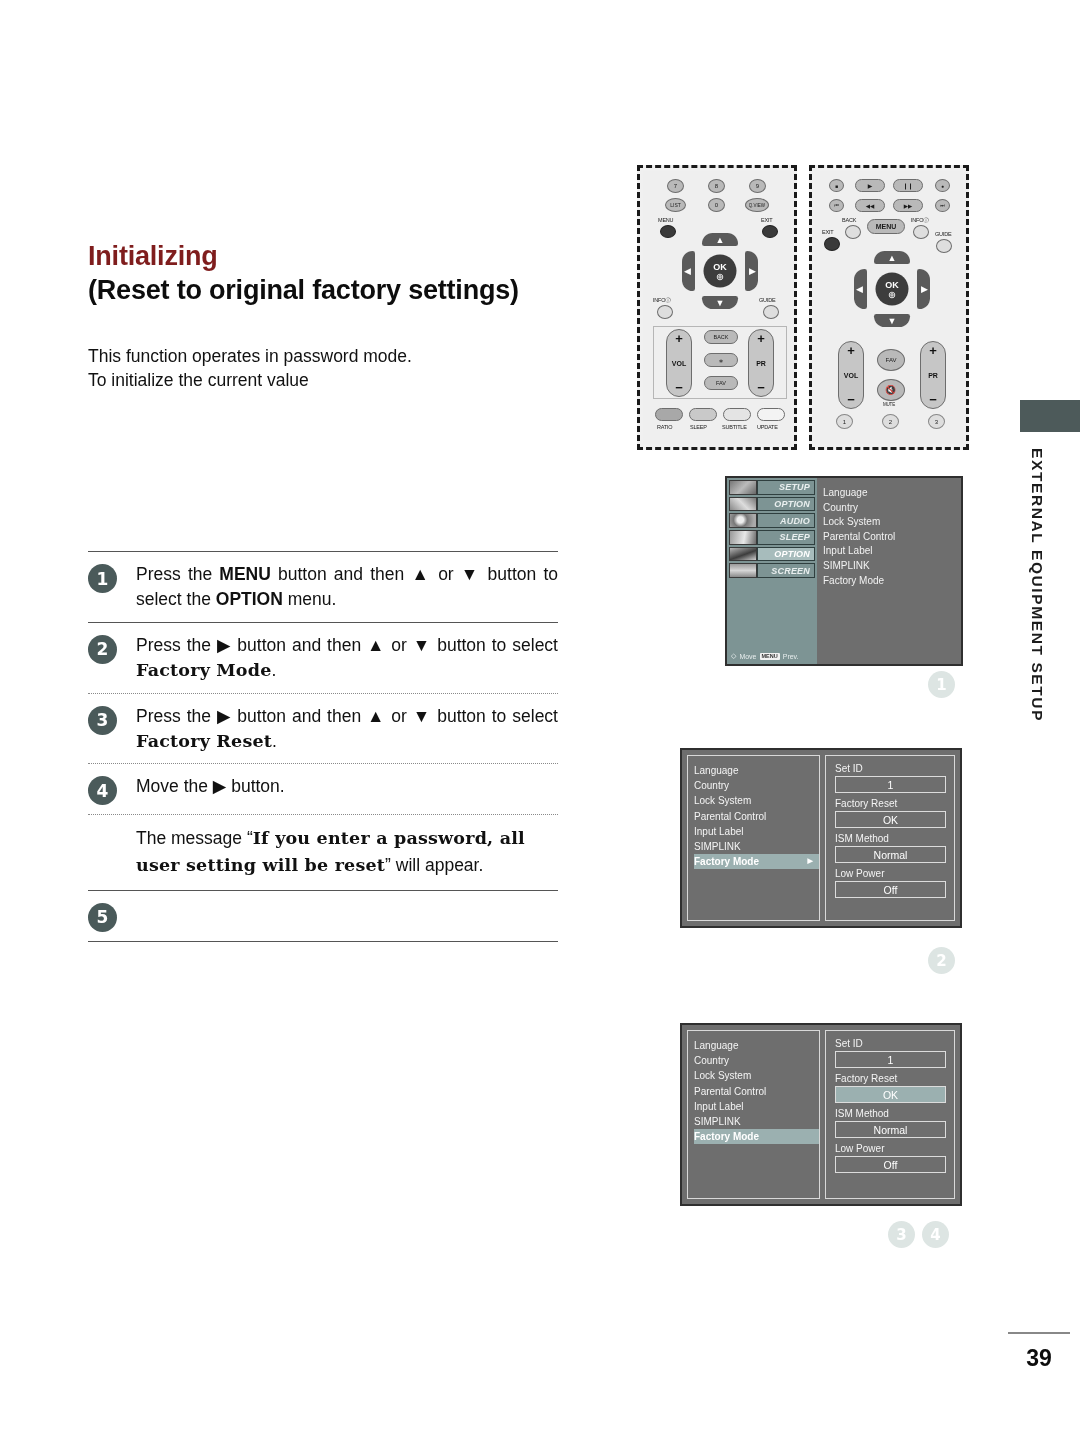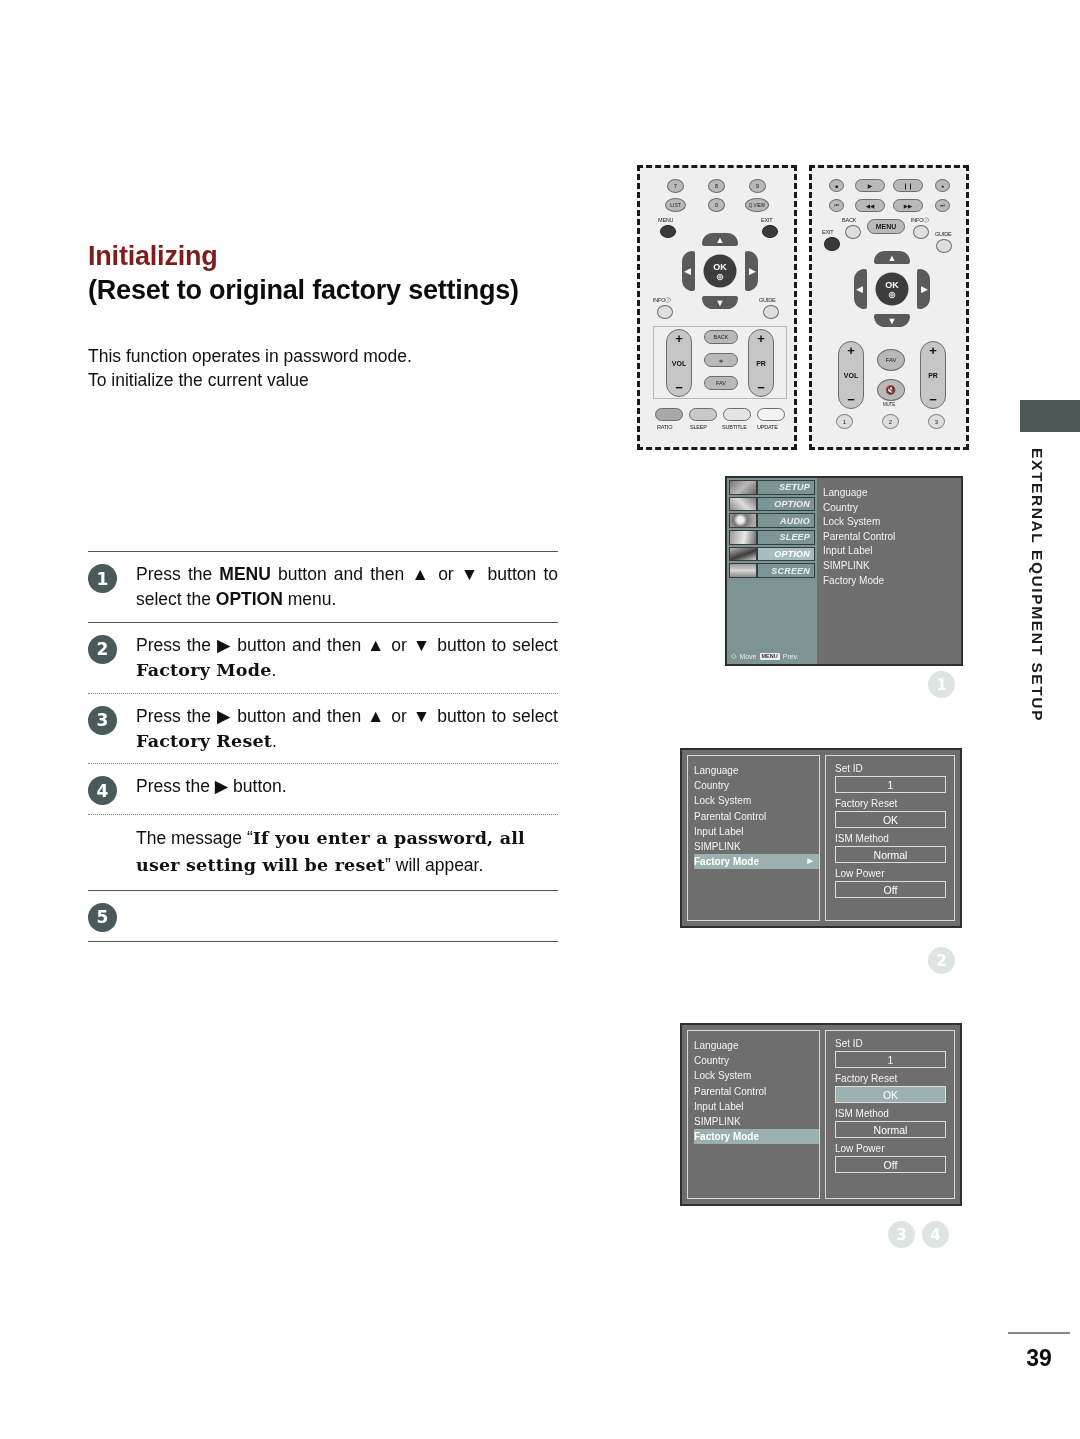--- a/index.html
+++ b/index.html
@@ -164,21 +164,21 @@
     <div class="badge">3</div>
     <div class="step-text">
       <span>Press the ▶ button and then ▲ or ▼ button to select </span><span class="b">Factory Reset</span><span>.</span>
     </div>
   </div>
 
   <div class="rule-dotted"></div>
 
   <div class="step">
     <div class="badge">4</div>
-    <div class="step-text nojust">Press the ▶ button.</div>
+    <div class="step-text nojust">Move the ▶ button.</div>
   </div>
 
   <div class="rule-dotted"></div>
 
   <div class="msg-block">
     <span>The message “</span><span class="b">If you enter a password, all user setting will be reset</span><span>” will appear.</span>
   </div>
 
   <div class="rule-solid"></div>
 

